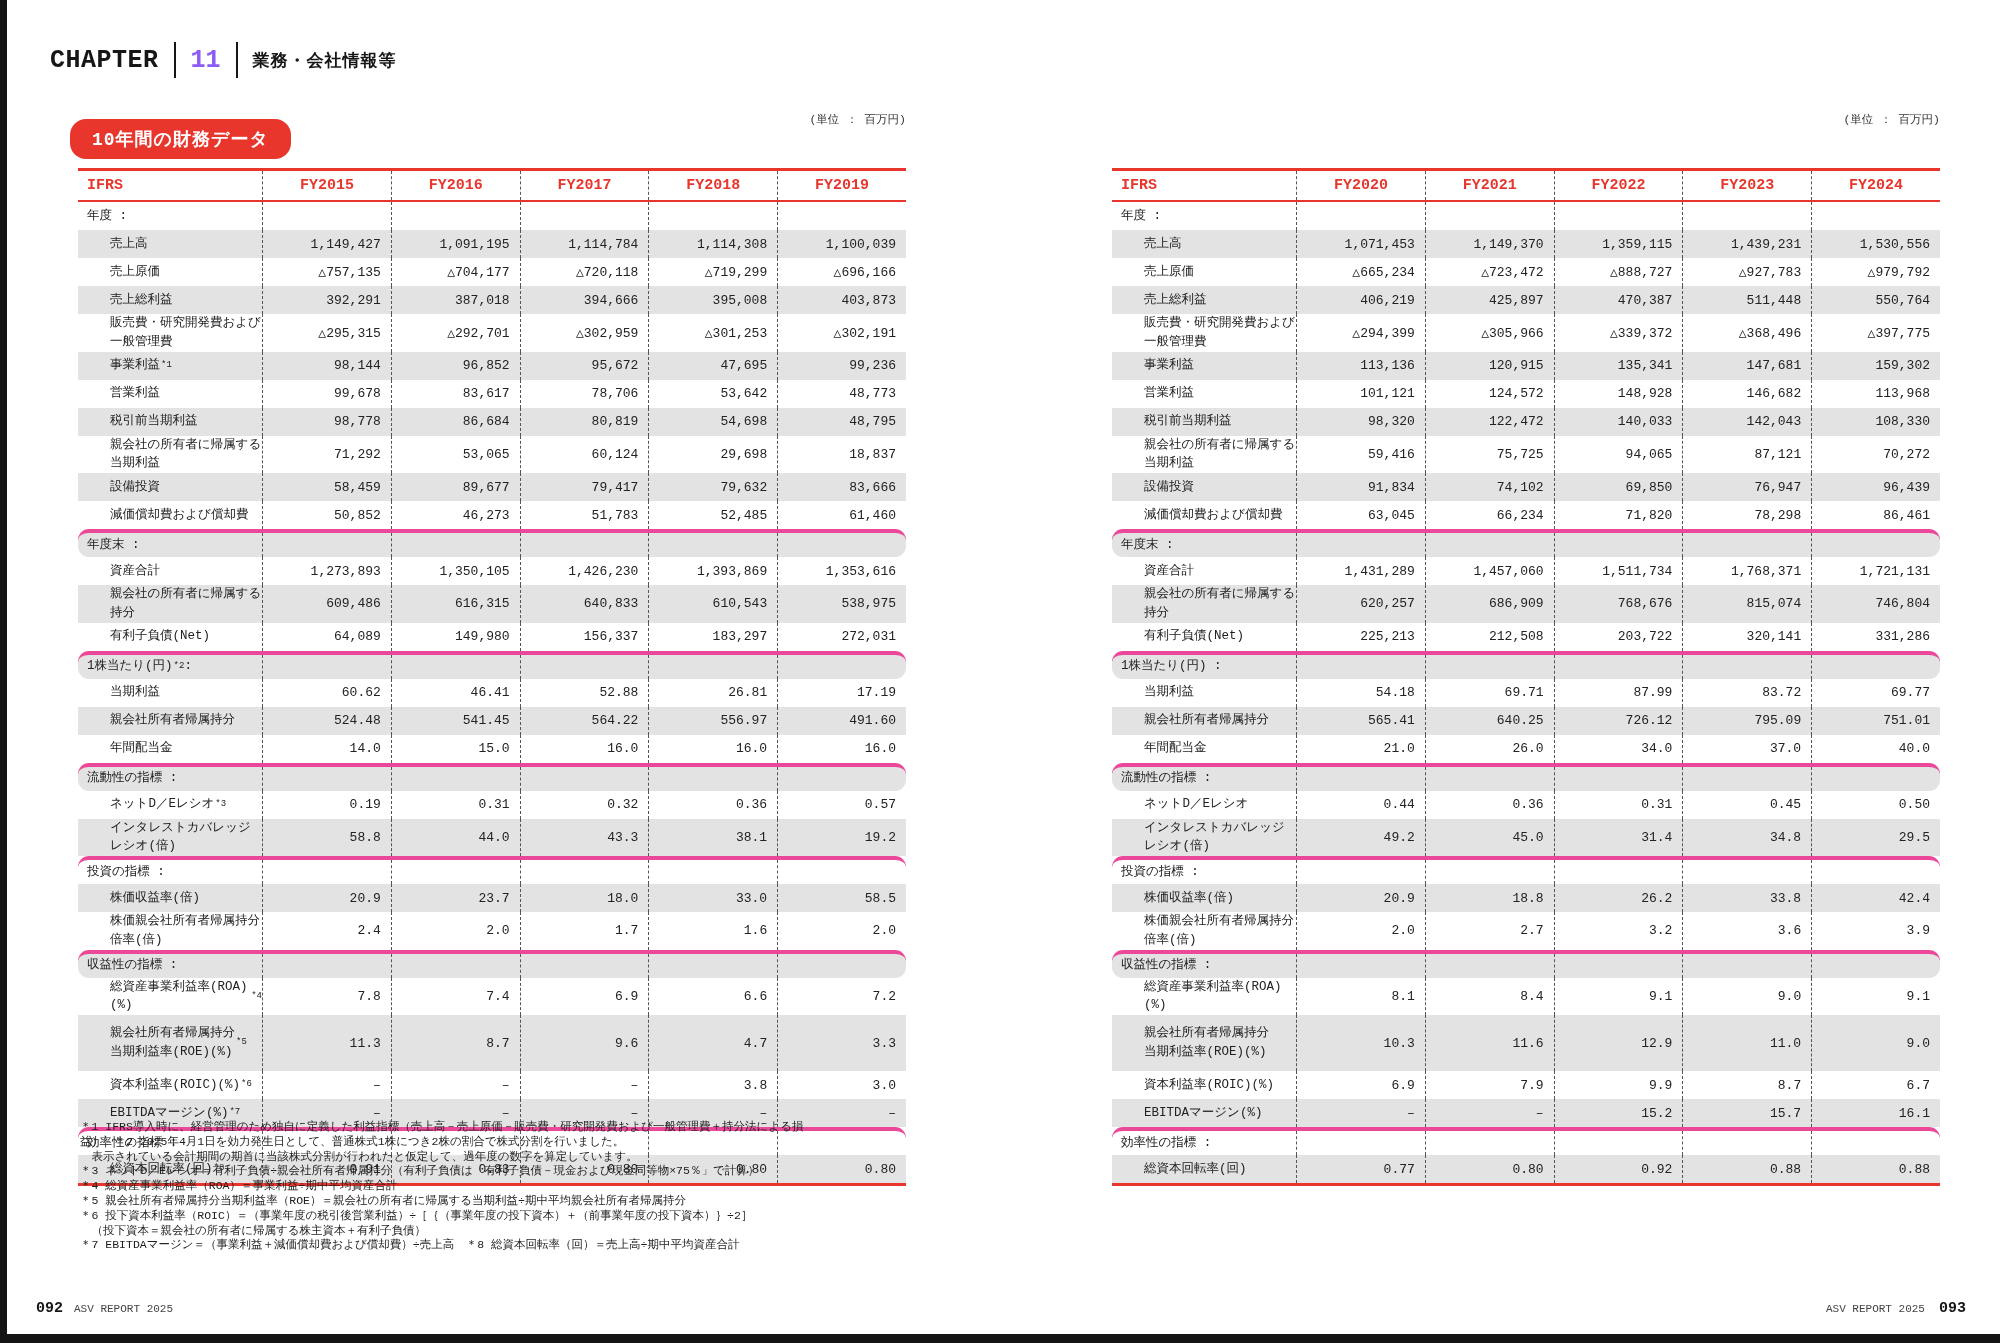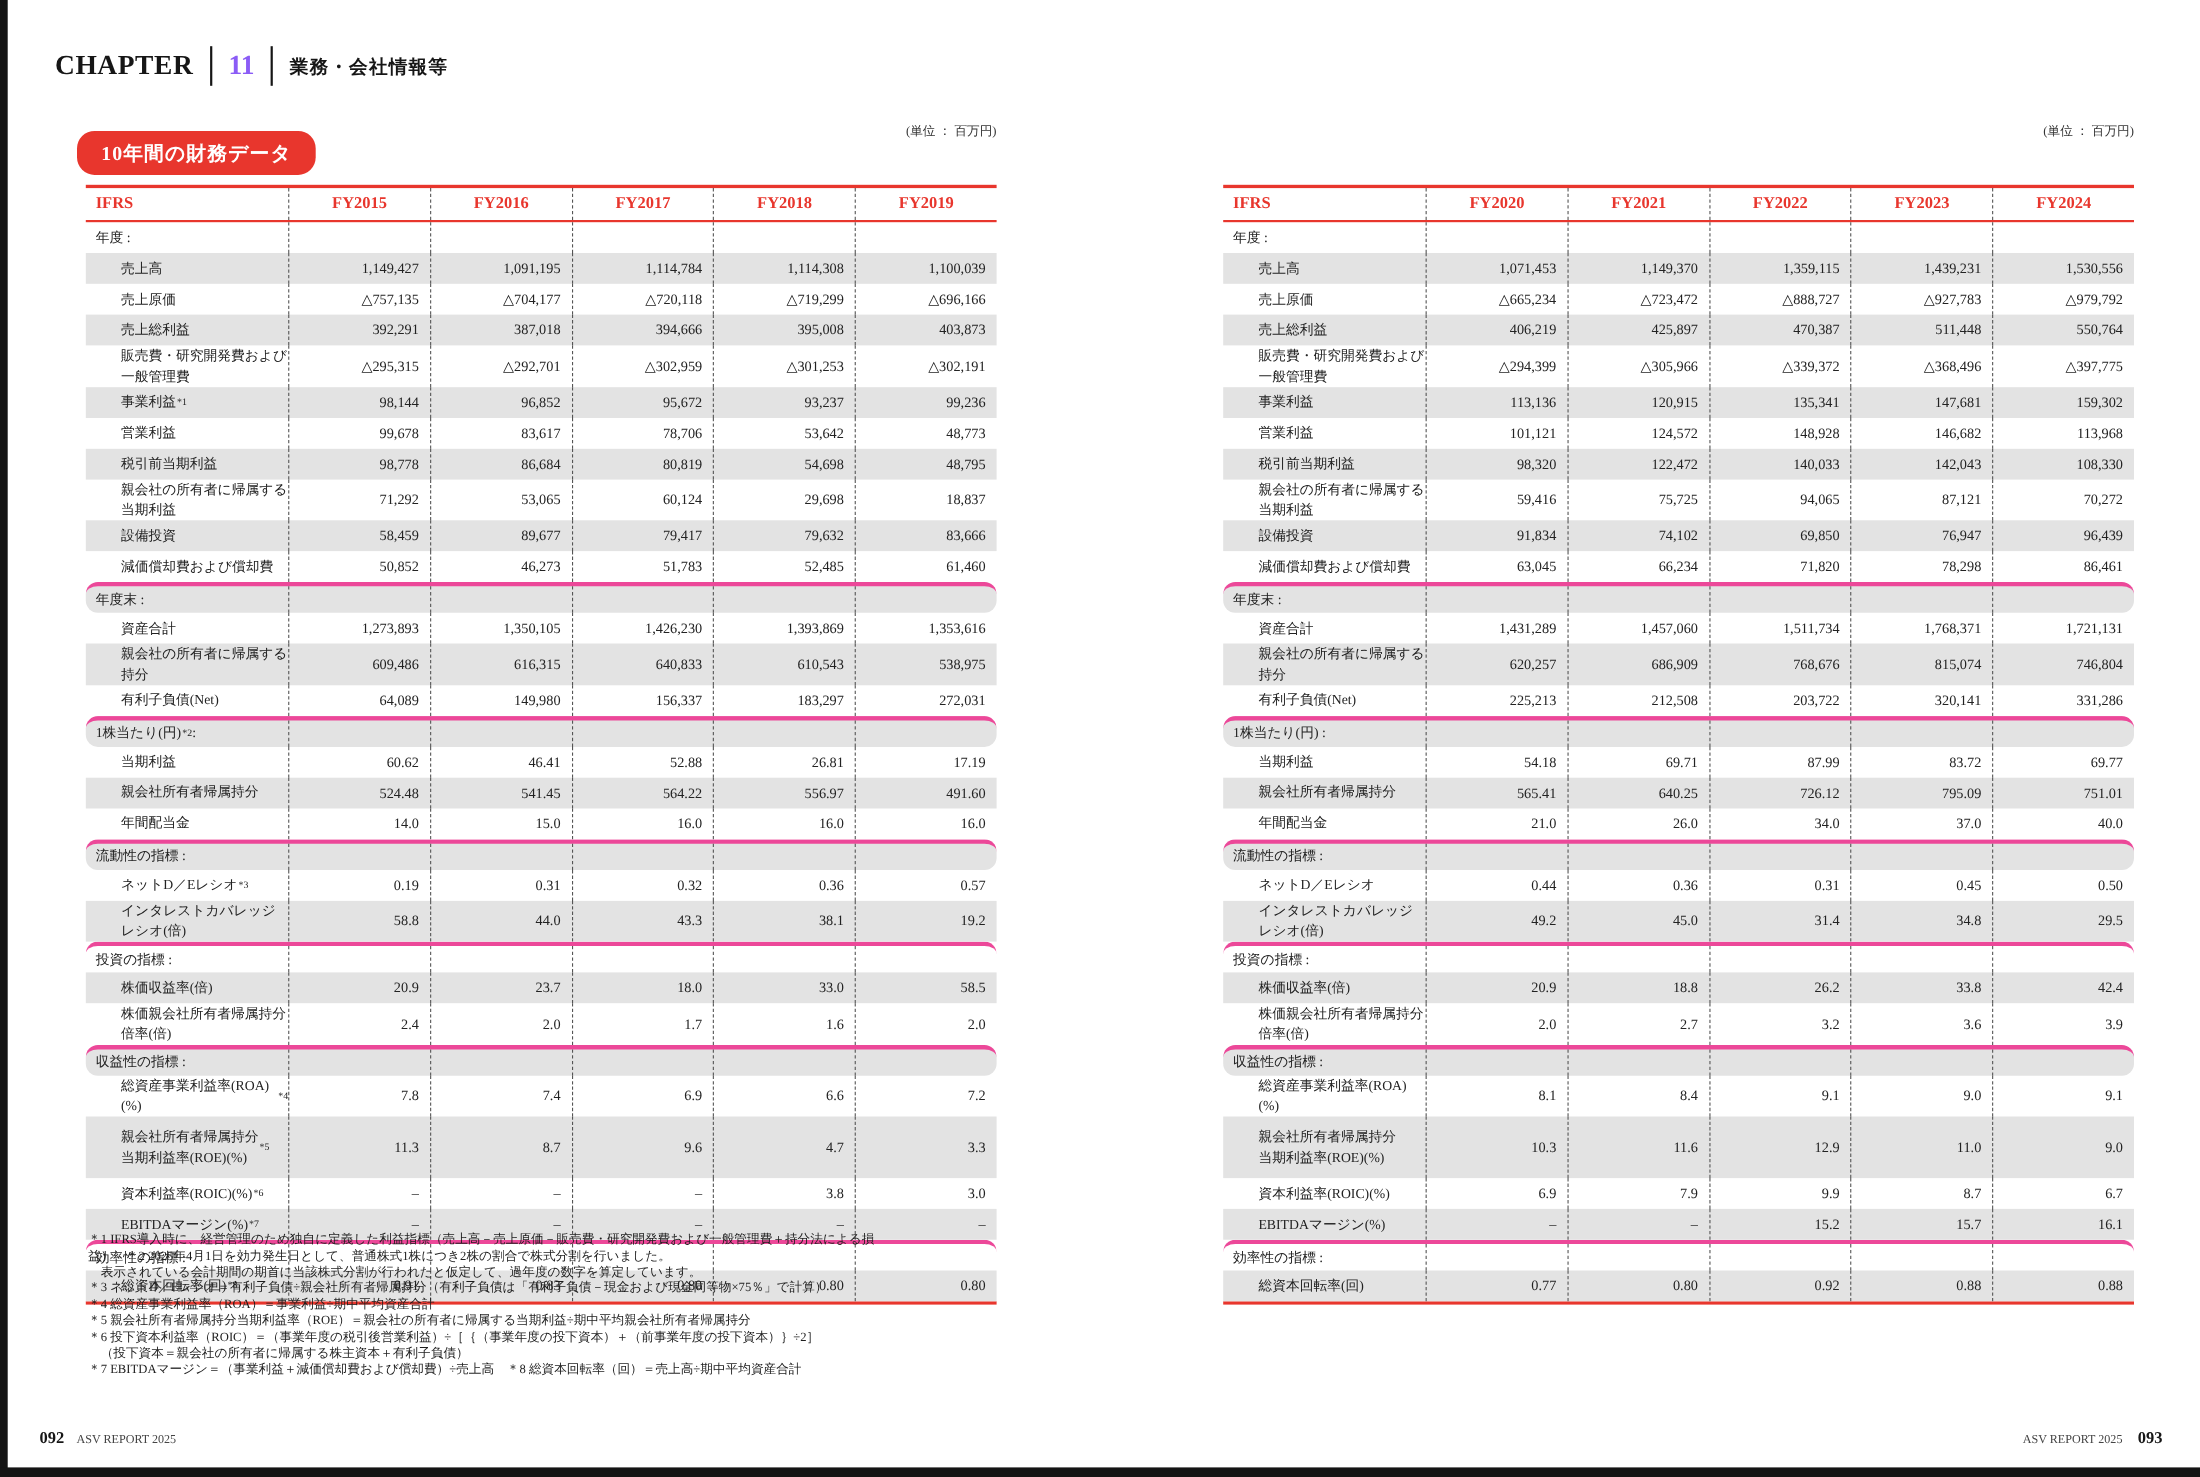--- a/index.html
+++ b/index.html
@@ -1,18 +1,18 @@
 <!DOCTYPE html>
 <html><head>
 <meta charset="utf-8">
 <style>
   html,body{margin:0;padding:0;background:#777;}
   .page{
     position:relative;width:2000px;height:1343px;background:#ffffff;overflow:hidden;
-    font-family:Liberation Serif, serif;color:#222;
+    font-family:Liberation Mono, monospace;color:#222;
   }
   .edge-left{position:absolute;left:0;top:0;width:7px;height:100%;background:var(--edge,#141414);}
   .edge-bottom{position:absolute;left:0;bottom:0;width:100%;height:9px;background:var(--edge,#141414);}
 
   
   .chapter{position:absolute;left:50px;top:42px;display:flex;align-items:center;gap:15px;}
   .chapter .ch-label{font-size:25px;font-weight:bold;letter-spacing:.5px;color:#161616;}
   .chapter .ch-num{font-size:25px;font-weight:bold;color:#8b5cf6;}
   .chapter .vbar{width:2px;height:36px;background:#161616;}
   .chapter .ch-title{font-size:17px;font-weight:bold;color:#161616;letter-spacing:1px;}
@@ -136,21 +136,21 @@
           <div class="vcell">△292,701</div>
           <div class="vcell">△302,959</div>
           <div class="vcell">△301,253</div>
           <div class="vcell">△302,191</div>
         </div>
         <div class="ft-row shaded">
           <div class="lcell">事業利益<sup>*1</sup></div>
           <div class="vcell">98,144</div>
           <div class="vcell">96,852</div>
           <div class="vcell">95,672</div>
-          <div class="vcell">93,237</div>
+          <div class="vcell">47,695</div>
           <div class="vcell">99,236</div>
         </div>
         <div class="ft-row">
           <div class="lcell">営業利益</div>
           <div class="vcell">99,678</div>
           <div class="vcell">83,617</div>
           <div class="vcell">78,706</div>
           <div class="vcell">53,642</div>
           <div class="vcell">48,773</div>
         </div>

